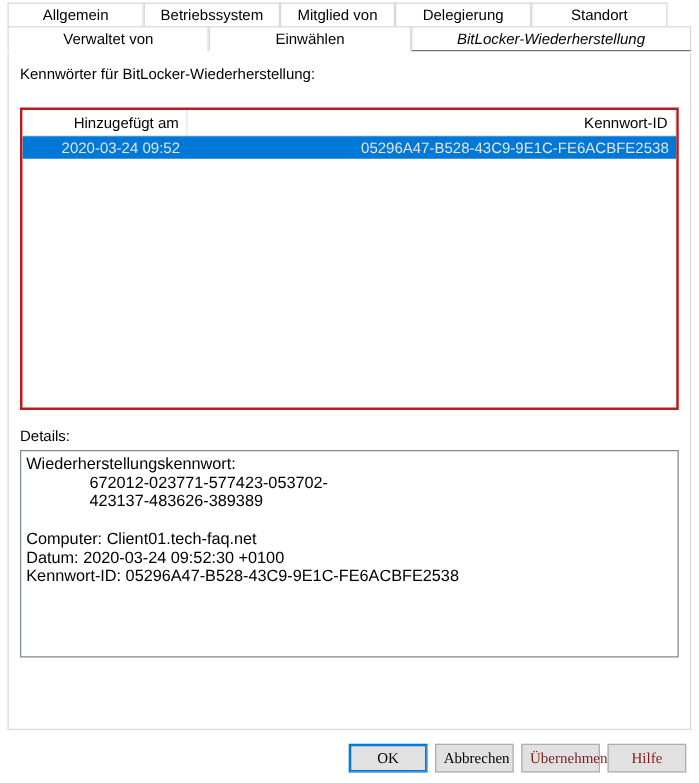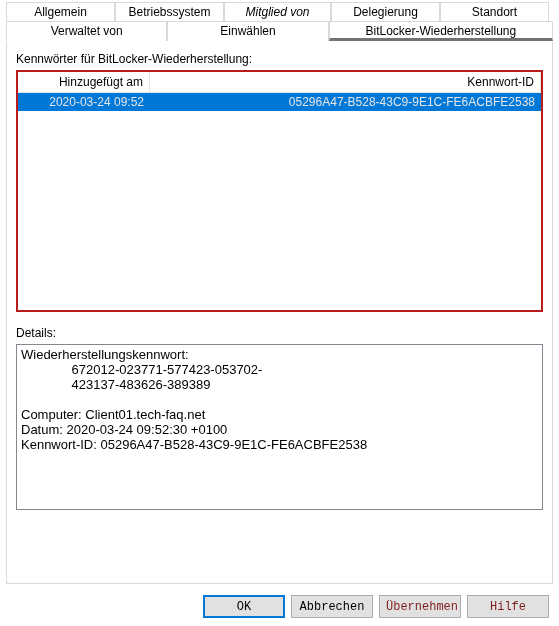--- a/index.html
+++ b/index.html
@@ -35,27 +35,27 @@
     background: #ffffff;
     text-align: center;
     box-sizing: border-box;
     height: 20px;
     line-height: 15px;
     cursor: pointer;
   }
   
   .tab.t1 { width: 109px; }
   .tab.t2 { width: 109px; }
-  .tab.t3 { width: 107px; font-style: italic; }
+  .tab.t3 { width: 92px; }
   .tab.t4 { width: 109px; }
   .tab.t5 { width: 109px; }
   
   .tab.b1 { width: 164px; }
   .tab.b2 { width: 164px; }
-  .tab.b3 { width: 228px; border-bottom: 3px solid #737373; }
+  .tab.b3 { width: 228px; border-bottom: 1px solid #737373; font-style: italic; }
   .tab.active {
     background: #ffffff;
     position: relative;
     z-index: 2;
   }
   .tab-row2 {
     display: flex;
     align-items: center;
     margin-top: -1px;
   }
@@ -69,21 +69,21 @@
     border-top: none;
   }
   .content {
     position: absolute;
     top: 50px;
     left: 16px;
     right: 16px;
     bottom: 54px;
   }
   .label {
-    margin-bottom: 4px;
+    margin-bottom: 20px;
   }
   .listview {
     border: 2px solid #b91c1c;
     background: #ffffff;
     height: 242px;
     overflow: auto;
     box-sizing: border-box;
     text-align: right;
   }
   .listview-header {
@@ -132,25 +132,25 @@
     line-height: 15px;
   }
   .button-row {
     position: absolute;
     bottom: 10px;
     right: 10px;
     display: flex;
     gap: 6px;
   }
   .btn {
-    width: 82px;
+    width: 63px;
     height: 23px;
     border: 1px solid #adadad;
     background: #e1e1e1;
-    font-family: Liberation Mono, monospace;
+    font-family: Liberation Serif, serif;
     font-size: 12px;
     text-align: center;
     box-sizing: border-box;
     cursor: pointer;
   }
   .btn.default {
     border: 1px solid #0078d7;
     box-shadow: inset 0 0 0 1px #0078d7;
   }
   .btn:disabled {

